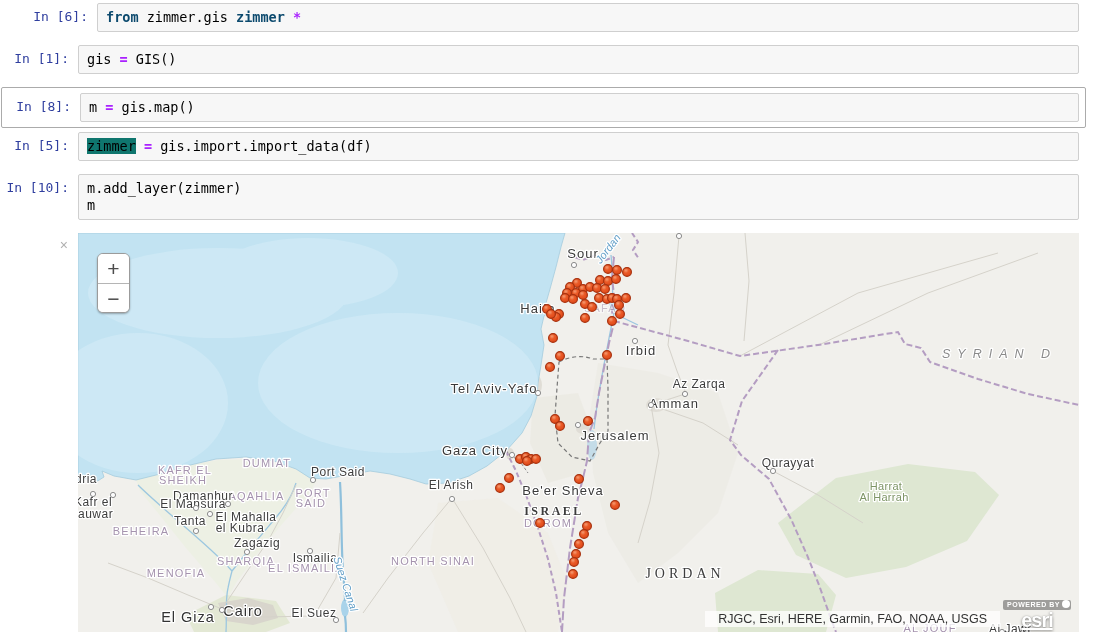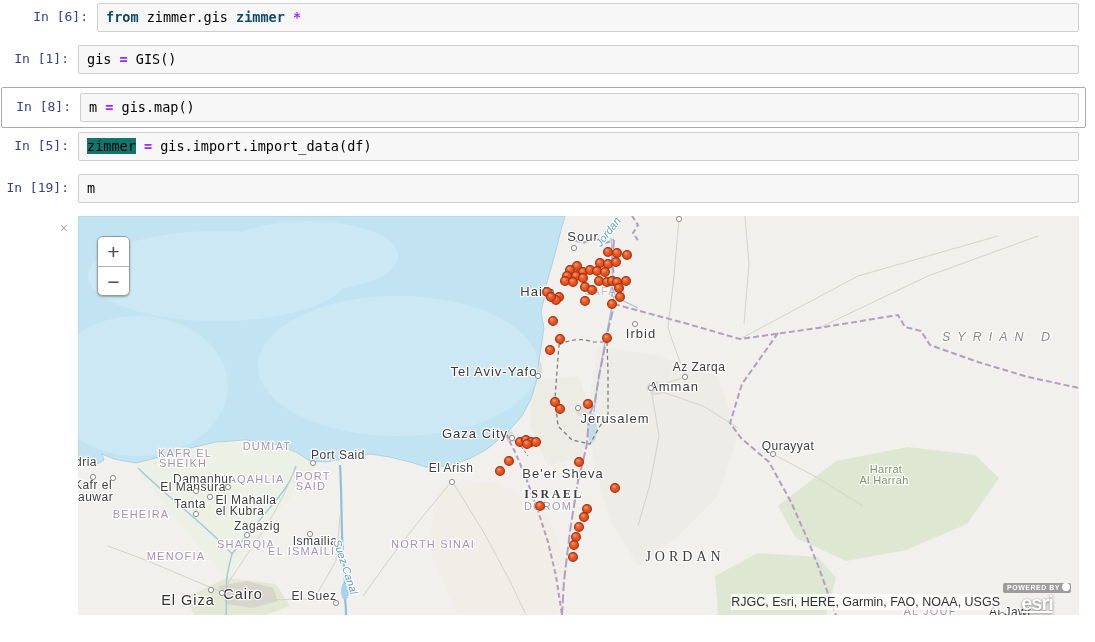--- a/index.html
+++ b/index.html
@@ -28,21 +28,21 @@
   
   .zoomctl{position:absolute;left:19px;top:20px;width:31px;background:#fff;
           border:1px solid #9B9B9B;border-radius:6px;box-shadow:0 1px 2px rgba(0,0,0,.3);
           overflow:hidden;}
   .zbtn{display:block;width:100%;height:29px;background:#fff;border:none;margin:0;padding:0;
           font-size:21px;color:#4C4C4C;line-height:27px;text-align:center;cursor:pointer;
           font-family:"Liberation Sans",sans-serif;}
   .zbtn-b{border-top:1px solid #B5B5B5;}
   
   .attribution{position:absolute;right:79px;bottom:5px;background:rgba(255,255,255,.75);
-          padding:1px 0;font-size:12.5px;color:#323232;white-space:nowrap;}
+          padding:1px 13px;font-size:12.5px;color:#323232;white-space:nowrap;}
   .esri-logo{position:absolute;right:6px;bottom:0;width:72px;text-align:center;}
   .powered{position:relative;display:inline-block;background:rgba(90,90,90,.55);color:#fff;
           font-size:7px;font-weight:bold;letter-spacing:.5px;padding:1px 11px 1px 4px;
           border-radius:2px;line-height:8px;}
   .globe{position:absolute;right:1px;top:0;width:8px;height:8px;border-radius:50%;background:#fff;}
   .esri-text{font-size:20px;font-weight:bold;color:#fff;letter-spacing:-1px;line-height:24px;
           margin-top:-3px;text-shadow:0 1px 3px rgba(0,0,0,.45),0 0 1px rgba(0,0,0,.3);text-decoration:underline;}
   
   .lbl{paint-order:stroke;stroke:#fff;stroke-width:2.5px;stroke-linejoin:round;}
   .city{font-size:12px;fill:#3D3D3D;letter-spacing:.5px;text-anchor:middle;}
@@ -79,22 +79,22 @@
     <div class="input-area"><span class="tok">m </span><span class="tok op">=</span><span class="tok"> gis.map()</span></div>
   </div>
 </div>
 
 <div class="cell">
   <div class="prompt">In [5]:</div>
   <div class="input-area"><span class="tok hl">zimmer</span><span class="tok"> </span><span class="tok op">=</span><span class="tok"> gis.import.import_data(df)</span></div>
 </div>
 
 <div class="cell">
-  <div class="prompt">In [19]:</div>
-  <div class="input-area"><div class="code-line">m</div></div>
+  <div class="prompt">In [10]:</div>
+  <div class="input-area"><div class="code-line">m.add_layer(zimmer)</div><div class="code-line">m</div></div>
 </div>
 
 <div class="map-row">
   <div class="gutter">
     <span class="close-x">×</span>
   </div>
   <div class="map">
     <svg width="1001" height="399" viewBox="0 0 1001 399">
       <defs>
         <radialGradient id="mg" cx="38%" cy="32%" r="75%">

